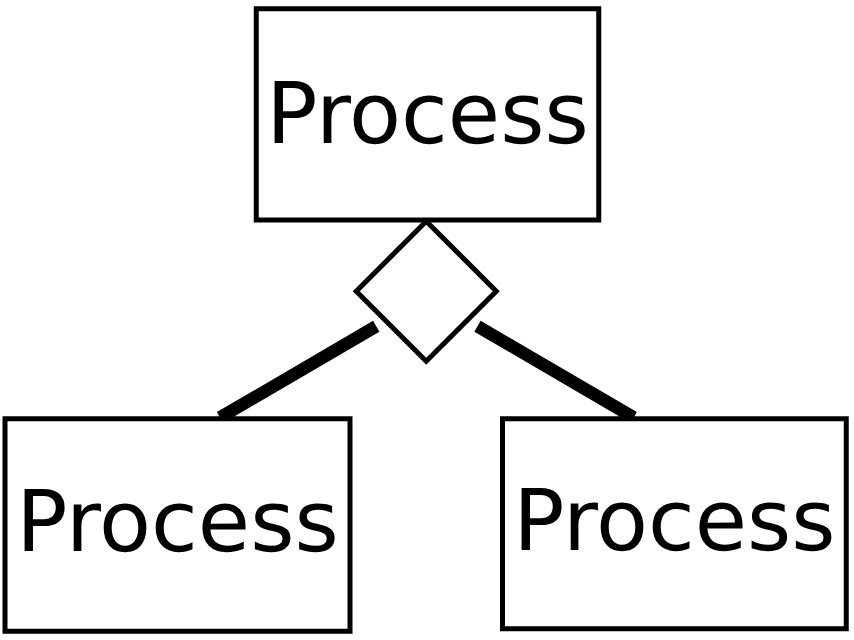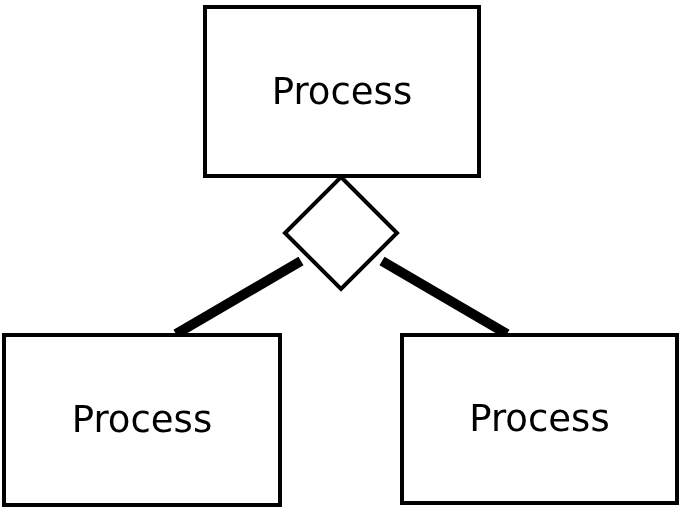--- a/index.html
+++ b/index.html
@@ -27,21 +27,21 @@
     display: block;
   }
   .node-label {
     position: absolute;
     display: flex;
     align-items: center;
     justify-content: center;
     color: #000000;
     font-family: "DejaVu Sans", sans-serif;
     font-weight: 400;
-    font-size: 37px;
+    font-size: 68px;
     line-height: 1;
     letter-spacing: 0px;
     white-space: nowrap;
     pointer-events: none;
   }
   .node-hit {
     position: absolute;
   }
 </style>
 </head>

